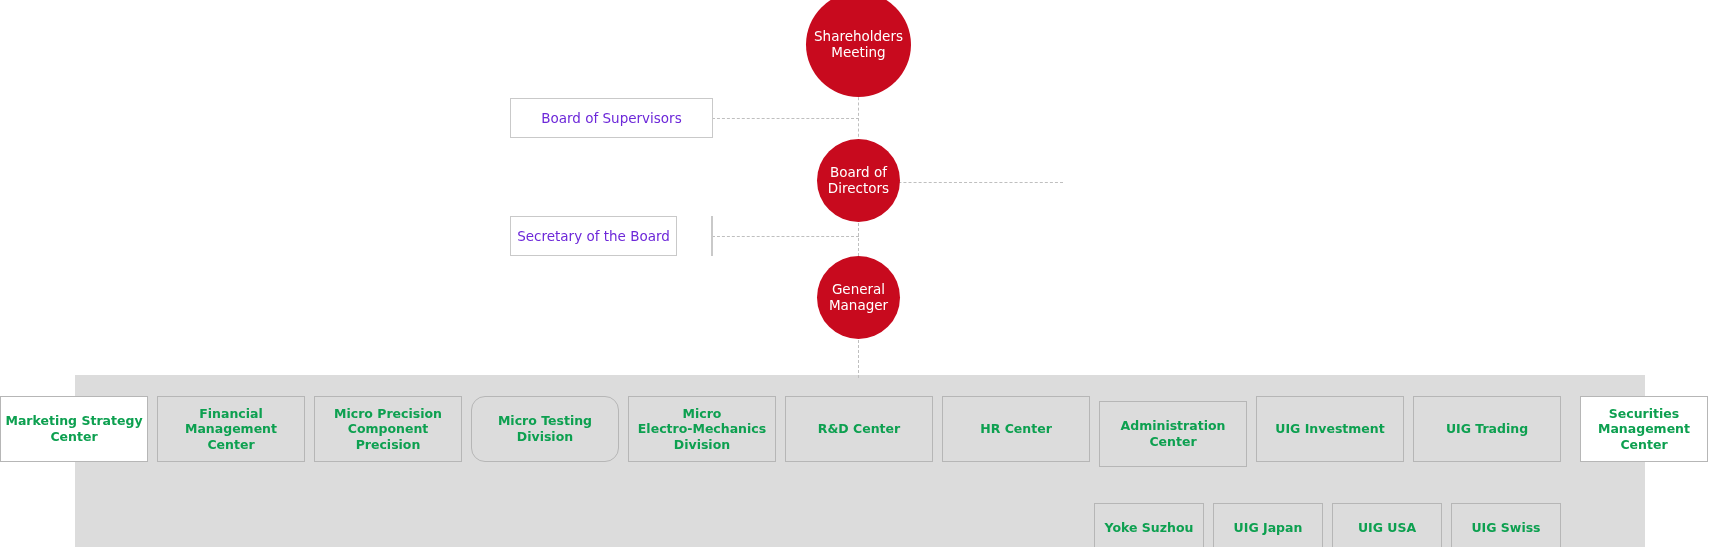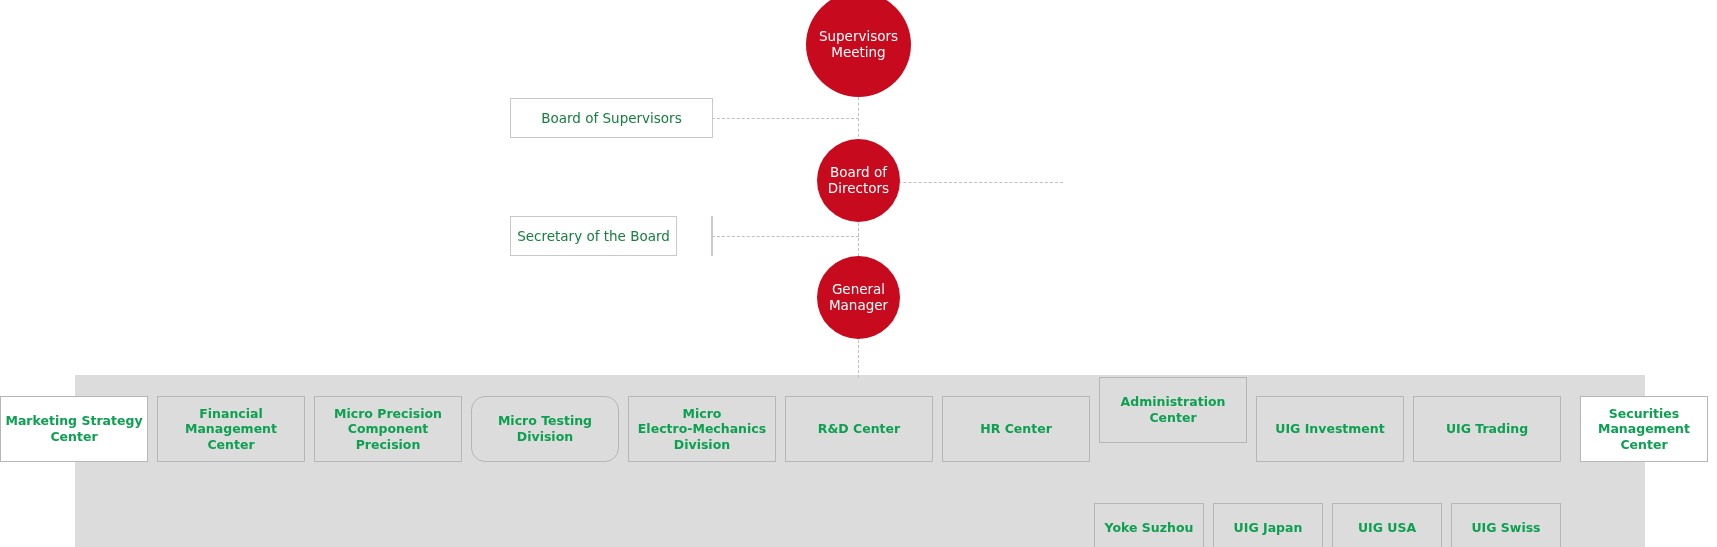--- a/index.html
+++ b/index.html
@@ -32,21 +32,21 @@
     font-weight:400;
     z-index:6;
   }
   .node-circle span{display:block;padding:0 4px;}
 
   
   .side-box{
     position:absolute;
     background:#ffffff;
     border:1px solid #c9c9c9;
-    color:#15803d;
+    color:#6d28d9;
     display:flex;
     align-items:center;
     justify-content:center;
     text-align:center;
     font-size:13.5px;
     font-weight:400;
     line-height:1.2;
     box-sizing:border-box;
     z-index:5;
   }
@@ -122,21 +122,21 @@
 
   <div class="conn-h" style="left:858px;top:182px;width:205px;"></div>
 
   <div class="conn-h" style="left:712px;top:236px;width:147px;"></div>
 
   <div class="stub-v" style="left:711px;top:98px;height:40px;"></div>
   <div class="stub-v" style="left:711px;top:216px;height:40px;"></div>
 
   <div class="node-circle" style="left:806px;top:-8px;width:105px;height:105px;">
     <span>
-      <span>Supervisors</span>
+      <span>Shareholders</span>
       <span>Meeting</span>
     </span>
   </div>
 
   <div class="node-circle" style="left:817px;top:256px;width:83px;height:83px;">
     <span>
       <span>General</span>
       <span>Manager</span>
     </span>
   </div>
@@ -199,21 +199,21 @@
       <span>R&amp;D Center</span>
     </span>
   </div>
 
   <div class="dept-box" style="left:942px;top:396px;width:148px;height:66px;">
     <span>
       <span>HR Center</span>
     </span>
   </div>
 
-  <div class="dept-box" style="left:1099px;top:377px;width:148px;height:66px;">
+  <div class="dept-box" style="left:1099px;top:401px;width:148px;height:66px;">
     <span>
       <span>Administration</span><br>
       <span>Center</span>
     </span>
   </div>
 
   <div class="dept-box" style="left:1256px;top:396px;width:148px;height:66px;">
     <span>
       <span>UIG Investment</span>
     </span>

